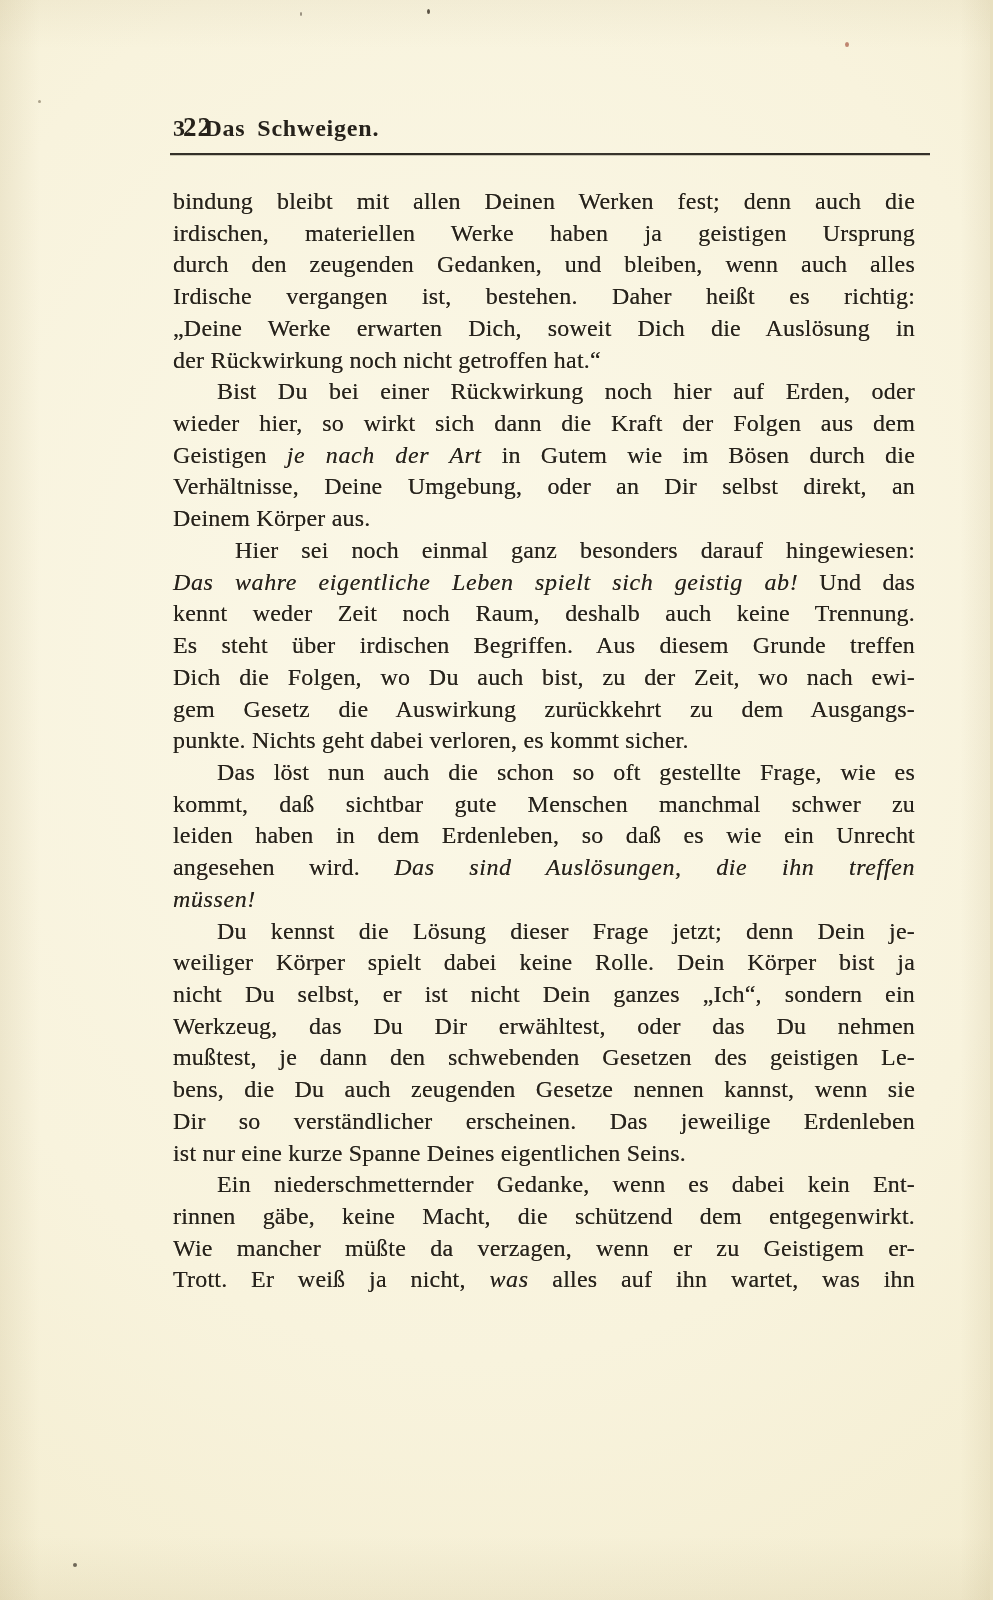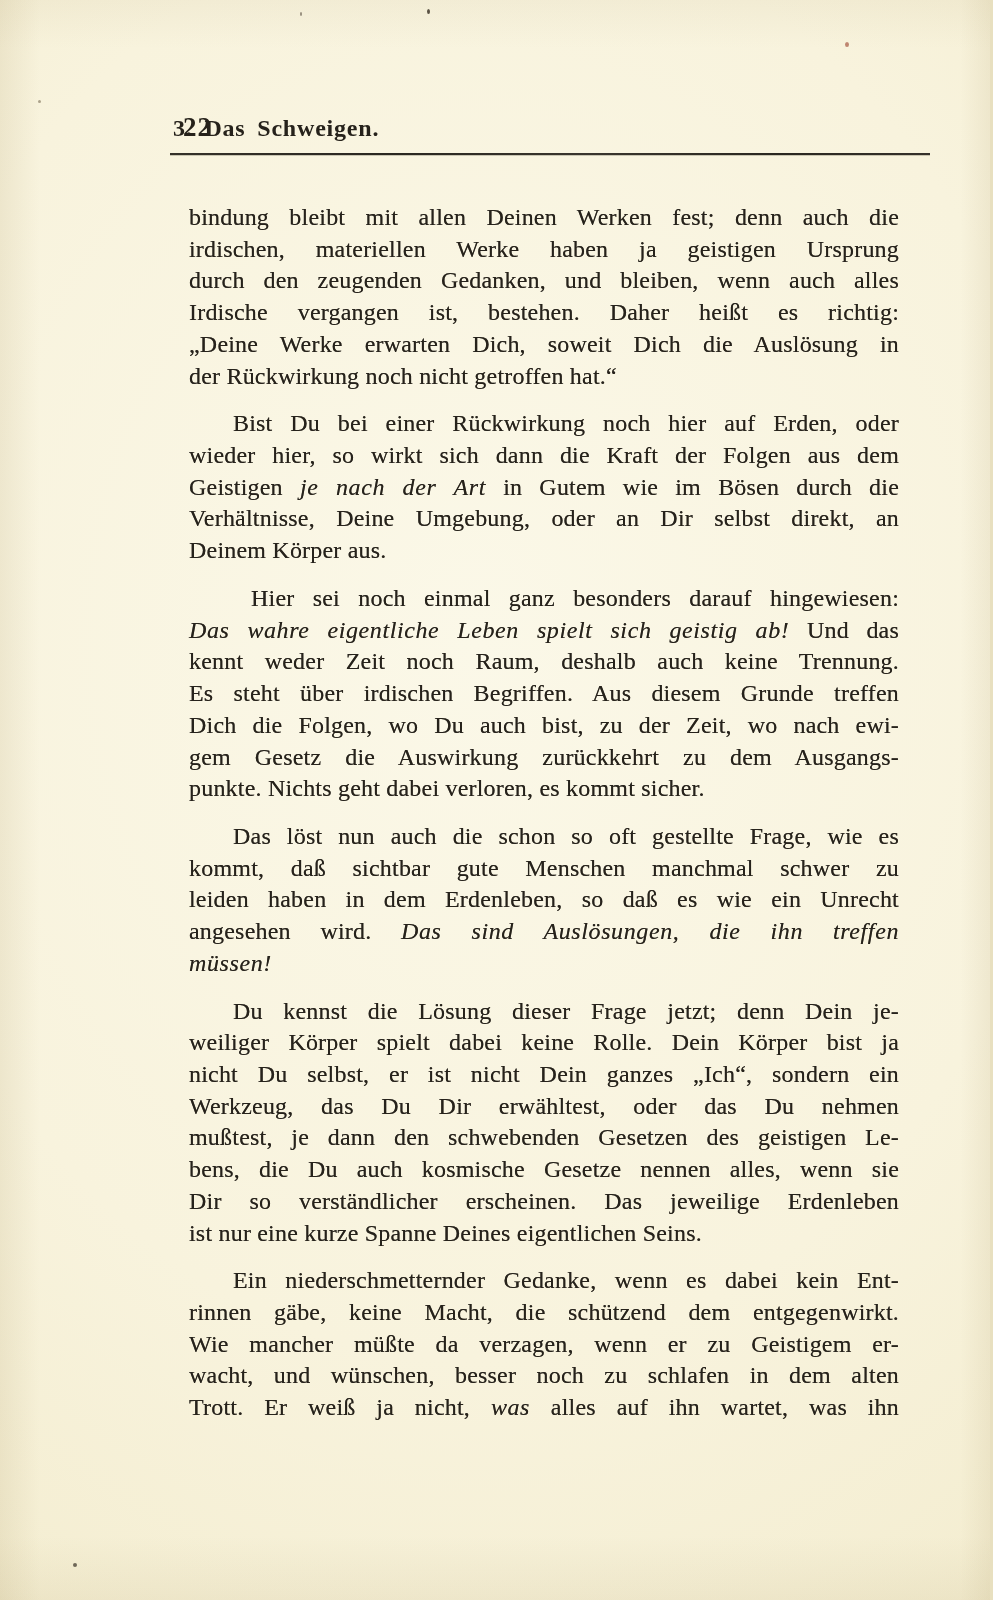--- a/index.html
+++ b/index.html
@@ -62,21 +62,21 @@
   .text-block {
     position: absolute;
     left: 173px;
     top: 186px;
     width: 742px;
     font-size: 24px;
     line-height: 31.72px;
     letter-spacing: 0.2px;
     text-shadow: 0 0 0.5px rgba(38,34,27,0.65);
   }
-  .paragraph { margin: 16px; }
+  .paragraph { margin: 0; }
   .line {
     text-align: justify;
     text-align-last: left;
   }
   .line.just { text-align-last: justify; }
   .line.ind1 { text-indent: 44px; }
   .line.ind2 { text-indent: 62px; }
   .it { font-style: italic; letter-spacing: 0.6px; }
 
   
@@ -127,29 +127,28 @@
         <div class="line just"><span>leiden haben in dem Erdenleben, so daß es wie ein Unrecht</span></div>
         <div class="line just"><span>angesehen wird. </span><span class="it">Das sind Auslösungen, die ihn treffen</span></div>
         <div class="line"><span class="it">müssen!</span></div>
       </div>
       <div class="paragraph">
         <div class="line just ind1"><span>Du kennst die Lösung dieser Frage jetzt; denn Dein je-</span></div>
         <div class="line just"><span>weiliger Körper spielt dabei keine Rolle. Dein Körper bist ja</span></div>
         <div class="line just"><span>nicht Du selbst, er ist nicht Dein ganzes „Ich“, sondern ein</span></div>
         <div class="line just"><span>Werkzeug, das Du Dir erwähltest, oder das Du nehmen</span></div>
         <div class="line just"><span>mußtest, je dann den schwebenden Gesetzen des geistigen Le-</span></div>
-        <div class="line just"><span>bens, die Du auch kosmische Gesetze nennen alles, wenn sie</span></div>
+        <div class="line just"><span>bens, die Du auch zeugenden Gesetze nennen kannst, wenn sie</span></div>
         <div class="line just"><span>Dir so verständlicher erscheinen. Das jeweilige Erdenleben</span></div>
         <div class="line"><span>ist nur eine kurze Spanne Deines eigentlichen Seins.</span></div>
       </div>
       <div class="paragraph">
         <div class="line just ind1"><span>Ein niederschmetternder Gedanke, wenn es dabei kein Ent-</span></div>
         <div class="line just"><span>rinnen gäbe, keine Macht, die schützend dem entgegenwirkt.</span></div>
         <div class="line just"><span>Wie mancher müßte da verzagen, wenn er zu Geistigem er-</span></div>
-        <div class="line just"><span>wacht, und wünschen, besser noch zu schlafen in dem alten</span></div>
         <div class="line just"><span>Trott. Er weiß ja nicht, </span><span class="it">was</span><span> alles auf ihn wartet, was ihn</span></div>
       </div>
     </div>
 
   <div class="speck" style="left:427px; top:9px;  width:3px; height:5px; background:#5a5244;"></div>
   <div class="speck" style="left:845px; top:42px; width:4px; height:5px; background:#b06a55; opacity:.8;"></div>
   <div class="speck" style="left:300px; top:12px; width:2px; height:4px; background:#6a6152; opacity:.7;"></div>
   <div class="speck" style="left:73px;  top:1563px; width:4px; height:4px; background:#4d4639; opacity:.8;"></div>
   <div class="speck" style="left:38px;  top:100px; width:3px; height:3px; background:#8a7f66; opacity:.7;"></div>
 

